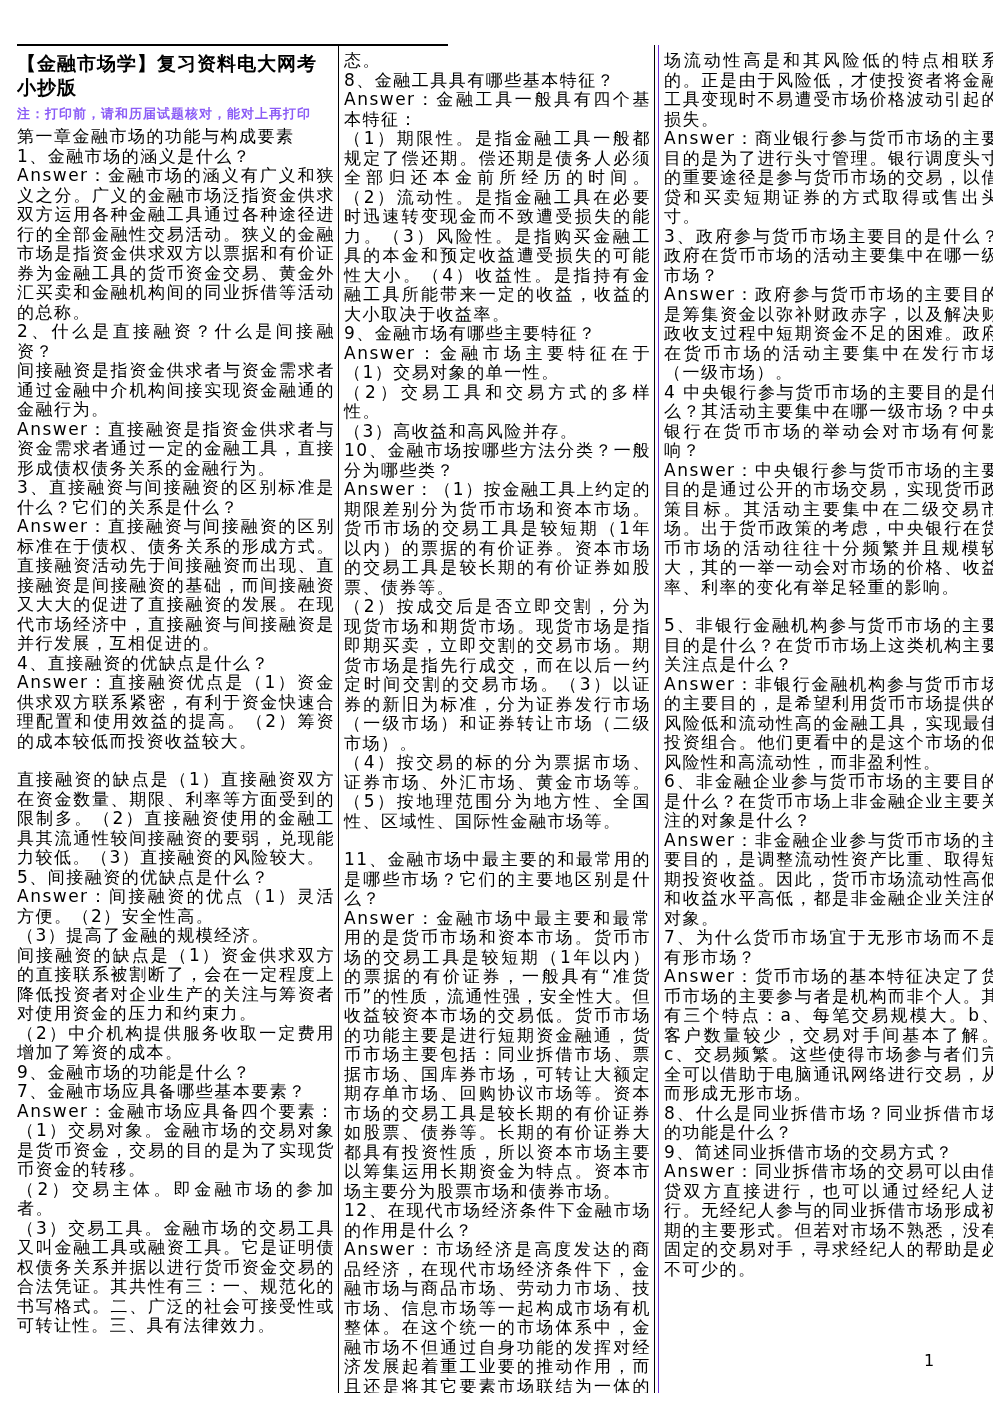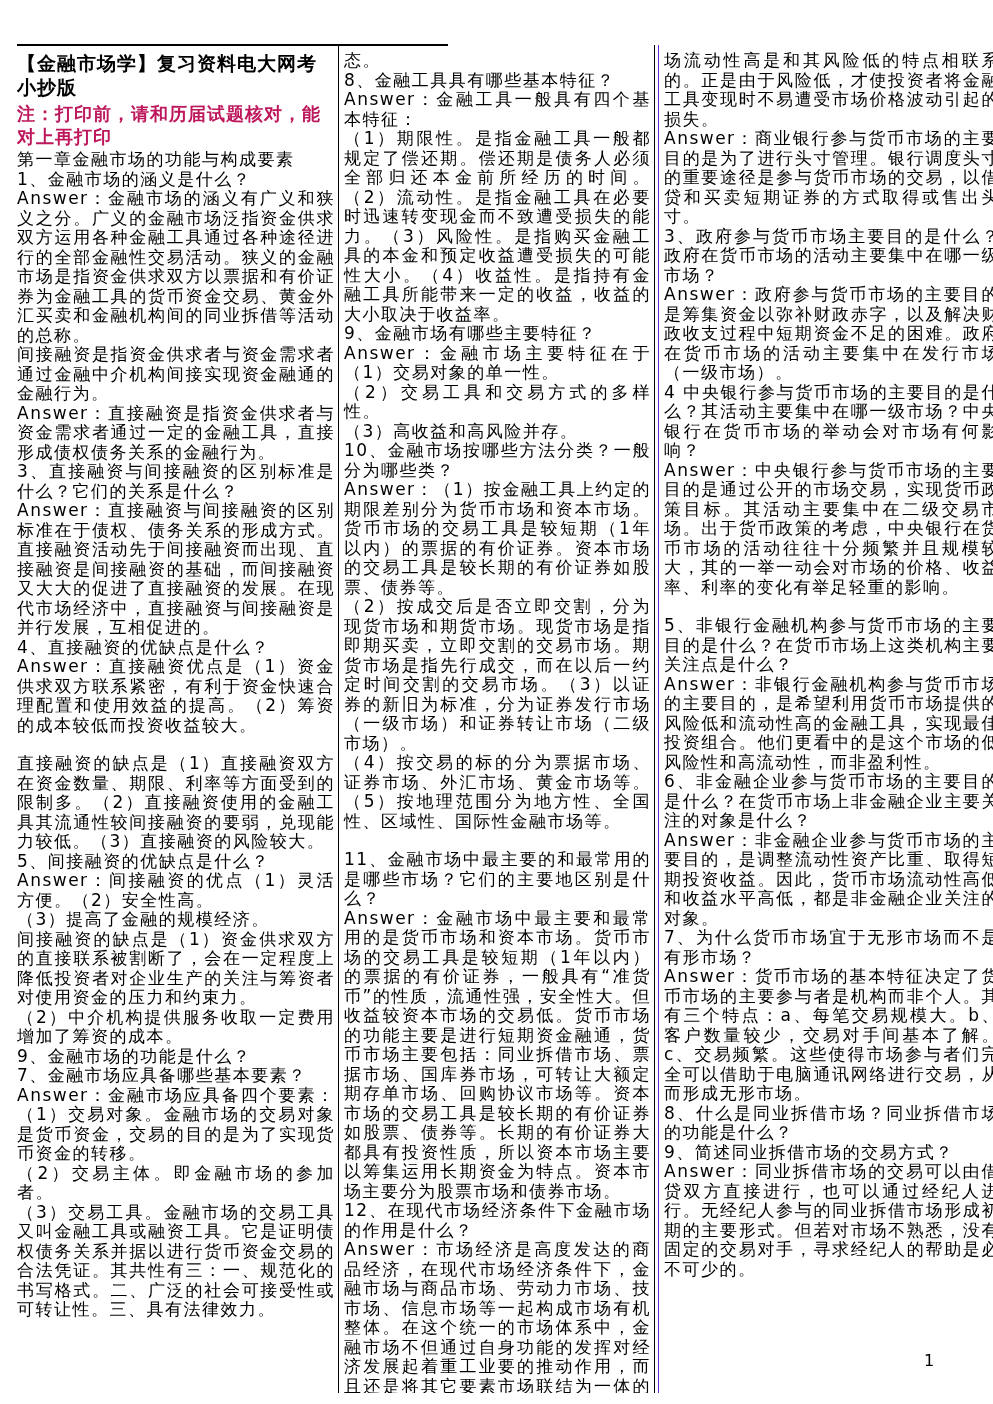--- a/index.html
+++ b/index.html
@@ -28,40 +28,41 @@
   }
   .para {
     font-size:17px; line-height:19.5px; letter-spacing:1.5px;
     text-align:justify; word-break:break-all; margin:0;
   }
   .doc-title {
     font-size:19px; font-weight:bold; line-height:24px; letter-spacing:1px;
     margin:0 0 3px 0; word-break:break-all;
   }
   .notice {
-    font-size:18px; font-weight:bold; color:#be185d; line-height:23px;
+    font-size:13px; font-weight:bold; color:#8b5cf6; line-height:23px;
     letter-spacing:1px; margin:0 0 2px 0; word-break:break-all;
   }
   .spacer { height:19px; }
   .page-number {
     position:absolute; left:924px; top:1352px; font-size:16px; line-height:18px;
   }
 </style>
 </head>
 <body>
 
 <div class="page">
   <div class="top-rule"></div>
   <div class="columns">
     <div class="col col-1">
         <div class="doc-title">【金融市场学】复习资料电大网考小抄版</div>
         <div class="notice">注：打印前，请和历届试题核对，能对上再打印</div>
         <div class="para">第一章金融市场的功能与构成要素</div>
         <div class="para">1、金融市场的涵义是什么？</div>
         <div class="para">Answer：金融市场的涵义有广义和狭义之分。广义的金融市场泛指资金供求双方运用各种金融工具通过各种途径进行的全部金融性交易活动。狭义的金融市场是指资金供求双方以票据和有价证券为金融工具的货币资金交易、黄金外汇买卖和金融机构间的同业拆借等活动的总称。</div>
+        <div class="para">2、什么是直接融资？什么是间接融资？</div>
         <div class="para">间接融资是指资金供求者与资金需求者通过金融中介机构间接实现资金融通的金融行为。</div>
         <div class="para">Answer：直接融资是指资金供求者与资金需求者通过一定的金融工具，直接形成债权债务关系的金融行为。</div>
         <div class="para">3、直接融资与间接融资的区别标准是什么？它们的关系是什么？</div>
         <div class="para">Answer：直接融资与间接融资的区别标准在于债权、债务关系的形成方式。直接融资活动先于间接融资而出现、直接融资是间接融资的基础，而间接融资又大大的促进了直接融资的发展。在现代市场经济中，直接融资与间接融资是并行发展，互相促进的。</div>
         <div class="para">4、直接融资的优缺点是什么？</div>
         <div class="para">Answer：直接融资优点是（1）资金供求双方联系紧密，有利于资金快速合理配置和使用效益的提高。（2）筹资的成本较低而投资收益较大。</div>
         <div class="spacer"></div>
         <div class="para">直接融资的缺点是（1）直接融资双方在资金数量、期限、利率等方面受到的限制多。（2）直接融资使用的金融工具其流通性较间接融资的要弱，兑现能力较低。（3）直接融资的风险较大。</div>
         <div class="para">5、间接融资的优缺点是什么？</div>
         <div class="para">Answer：间接融资的优点（1）灵活方便。（2）安全性高。</div>

